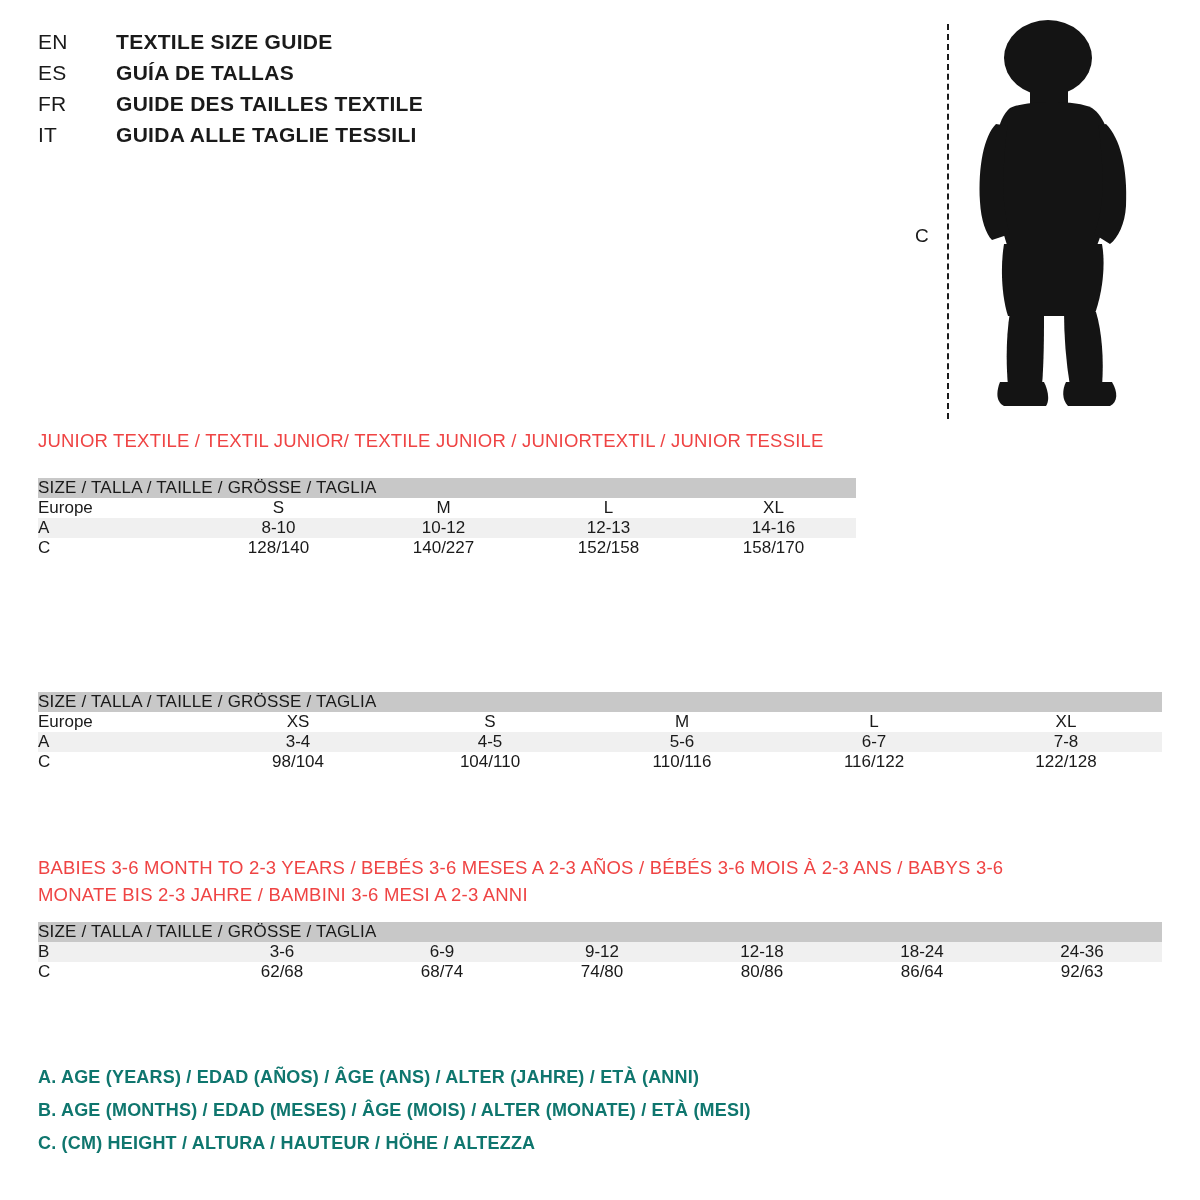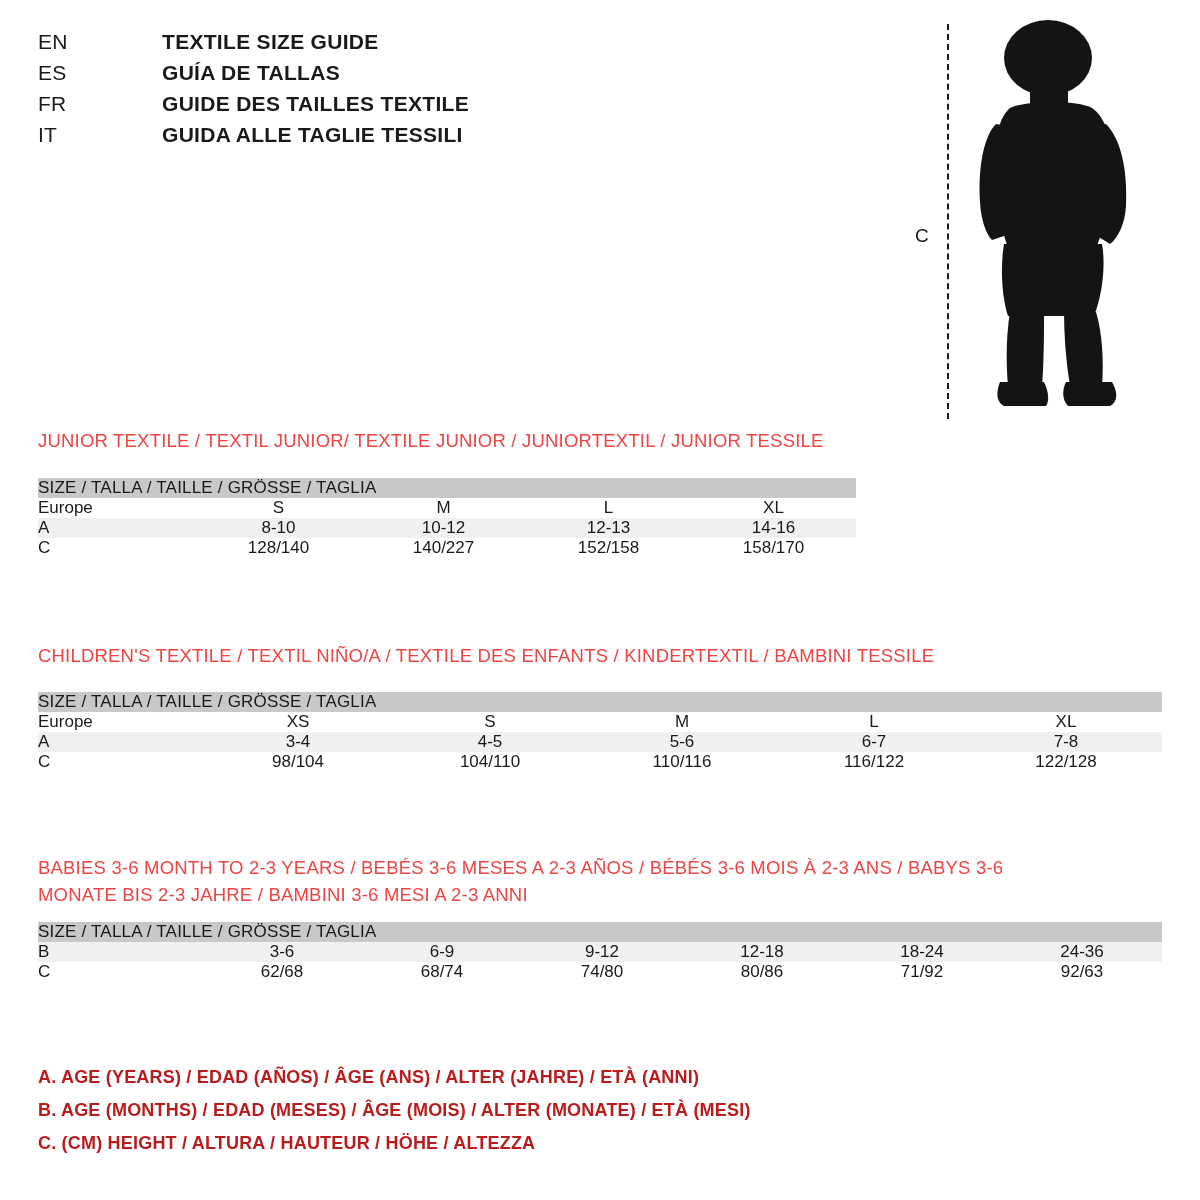--- a/index.html
+++ b/index.html
@@ -25,21 +25,20 @@
   .lang-block {
     position: absolute;
     left: 38px;
     top: 30px;
     width: 600px;
   }
   .lang-row {
     display: flex;
     align-items: baseline;
     height: 31px;
-    gap: 46px;
   }
   .lang-code {
     width: 78px;
     font-size: 21px;
     font-weight: 500;
     letter-spacing: 0.2px;
     color: #1a1a1a;
   }
   .lang-text {
     font-size: 21px;
@@ -133,21 +132,21 @@
   .footnotes {
     position: absolute;
     left: 38px;
     top: 1068px;
     width: 1000px;
   }
   .footnote {
     font-size: 18px;
     font-weight: 700;
     letter-spacing: 0.2px;
-    color: #b91c1c;
+    color: #0f766e;
     line-height: 1;
     height: 33px;
     text-transform: uppercase;
   }
 </style>
 </head>
 <body>
 
 <div class="page">
 
@@ -223,21 +222,20 @@
     <tr class="row-white">
       <td class="lbl">C</td>
       <td class="val">128/140</td>
       <td class="val">140/227</td>
       <td class="val">152/158</td>
       <td class="val">158/170</td>
     </tr>
   </tbody>
     </table>
 
-  <div class="section-title" style="top:645px;">CHILDREN'S TEXTILE / TEXTIL NIÑO/A / TEXTILE DES ENFANTS / KINDERTEXTIL / BAMBINI TESSILE</div>
 
   <table class="size-table" style="left:38px; top:692px; width:1124px;">
     <tbody>
         <tr class="hdr-row">
       <td colspan="6">SIZE / TALLA / TAILLE / GRÖSSE / TAGLIA</td>
     </tr>
     <tr class="row-white">
       <td class="lbl" style="width:164px;">Europe</td>
       <td class="val" style="width:192px;">XS</td>
       <td class="val" style="width:192px;">S</td>
@@ -279,21 +277,21 @@
       <td class="val" style="width:160px;">12-18</td>
       <td class="val" style="width:160px;">18-24</td>
       <td class="val" style="width:160px;">24-36</td>
     </tr>
     <tr class="row-white">
       <td class="lbl">C</td>
       <td class="val">62/68</td>
       <td class="val">68/74</td>
       <td class="val">74/80</td>
       <td class="val">80/86</td>
-      <td class="val">71/92</td>
+      <td class="val">86/64</td>
       <td class="val">92/63</td>
     </tr>
   </tbody>
     </table>
 
   <div class="footnotes">
     <div class="footnote">A. AGE (YEARS) / EDAD (AÑOS) / ÂGE (ANS) / ALTER (JAHRE) / ETÀ (ANNI)</div>
     <div class="footnote">B. AGE (MONTHS) / EDAD (MESES) / ÂGE (MOIS) / ALTER (MONATE) / ETÀ (MESI)</div>
     <div class="footnote">C. (cm) HEIGHT / ALTURA / HAUTEUR / HÖHE / ALTEZZA</div>
   </div>

